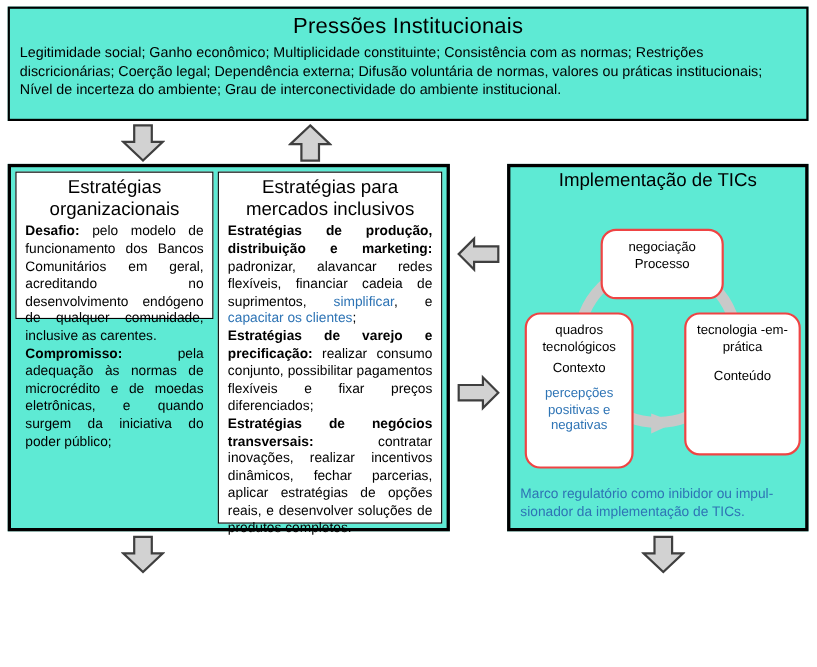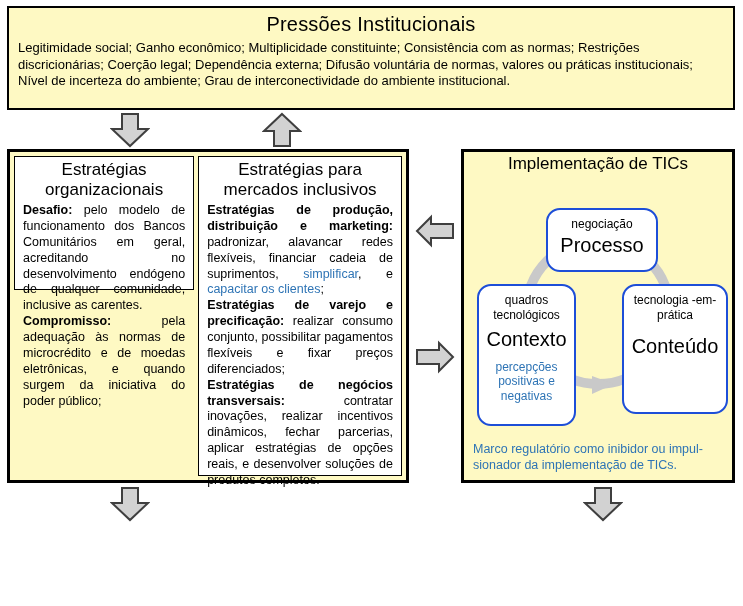--- a/index.html
+++ b/index.html
@@ -1,44 +1,44 @@
 <!DOCTYPE html>
 <html><head>
 <meta charset="utf-8">
 <style>
   * { margin: 0; padding: 0; box-sizing: border-box; }
   html, body { background: #ffffff; }
   body { font-family: "Liberation Sans", sans-serif; color: #000; }
 
   .canvas { position: relative; width: 743px; height: 606px; background: #fff; overflow: hidden; }
 
-  .box { position: absolute; background: #fef9c3; }
+  .box { position: absolute; background: #5eead4; }
   .b2 { border: 2px solid #000; }
   .b3 { border: 3px solid #000; }
 
   
   .big-title { font-size: 20px; text-align: center; padding-top: 5px; letter-spacing: .2px; }
   .wide-body { font-size: 13px; line-height: 1.27; padding: 4px 9px 2px 9px; text-align: left; }
   .wide-body-center { font-size: 12.5px; text-align: center; padding-top: 4px; }
 
   
   .left-box { display: flex; flex-direction: row; padding: 4px; gap: 4px; }
   .inner-box { border: 1px solid #000; padding: 2px 8px 4px 8px; background: #fff; }
   .inner-box.grow { flex: 1 1 auto; }
   .inner-title { font-size: 17px; text-align: center; padding: 1px 0 3px 0; }
   .para { font-size: 12.5px; line-height: 1.27; text-align: justify; }
   .para b { font-weight: bold; }
   .blue { color: #2E74B5; }
 
   
   .tics-title { font-size: 17px; text-align: center; padding-top: 2px; position: relative; z-index: 2; }
   .ring { position: absolute; left: 0; top: 0; z-index: 0; }
-  .node { position: absolute; z-index: 3; background: #fff; border: 2px solid #1d4ed8; border-radius: 14px;
+  .node { position: absolute; z-index: 3; background: #fff; border: 2px solid #ef4444; border-radius: 14px;
           text-align: center; font-size: 12px; line-height: 1.22; padding: 7px 4px; }
-  .node .big { font-size: 20px; margin-top: 5px; }
+  .node .big { font-size: 12px; margin-top: 5px; }
   .node .blue-small { margin-top: 8px; }
   .tics-note { position: absolute; z-index: 3; color: #2E74B5; font-size: 12.5px; line-height: 1.3; text-align: left; }
 
   .arrow { position: absolute; }
 </style>
 </head>
 <body>
 
 <div class="canvas">
 

